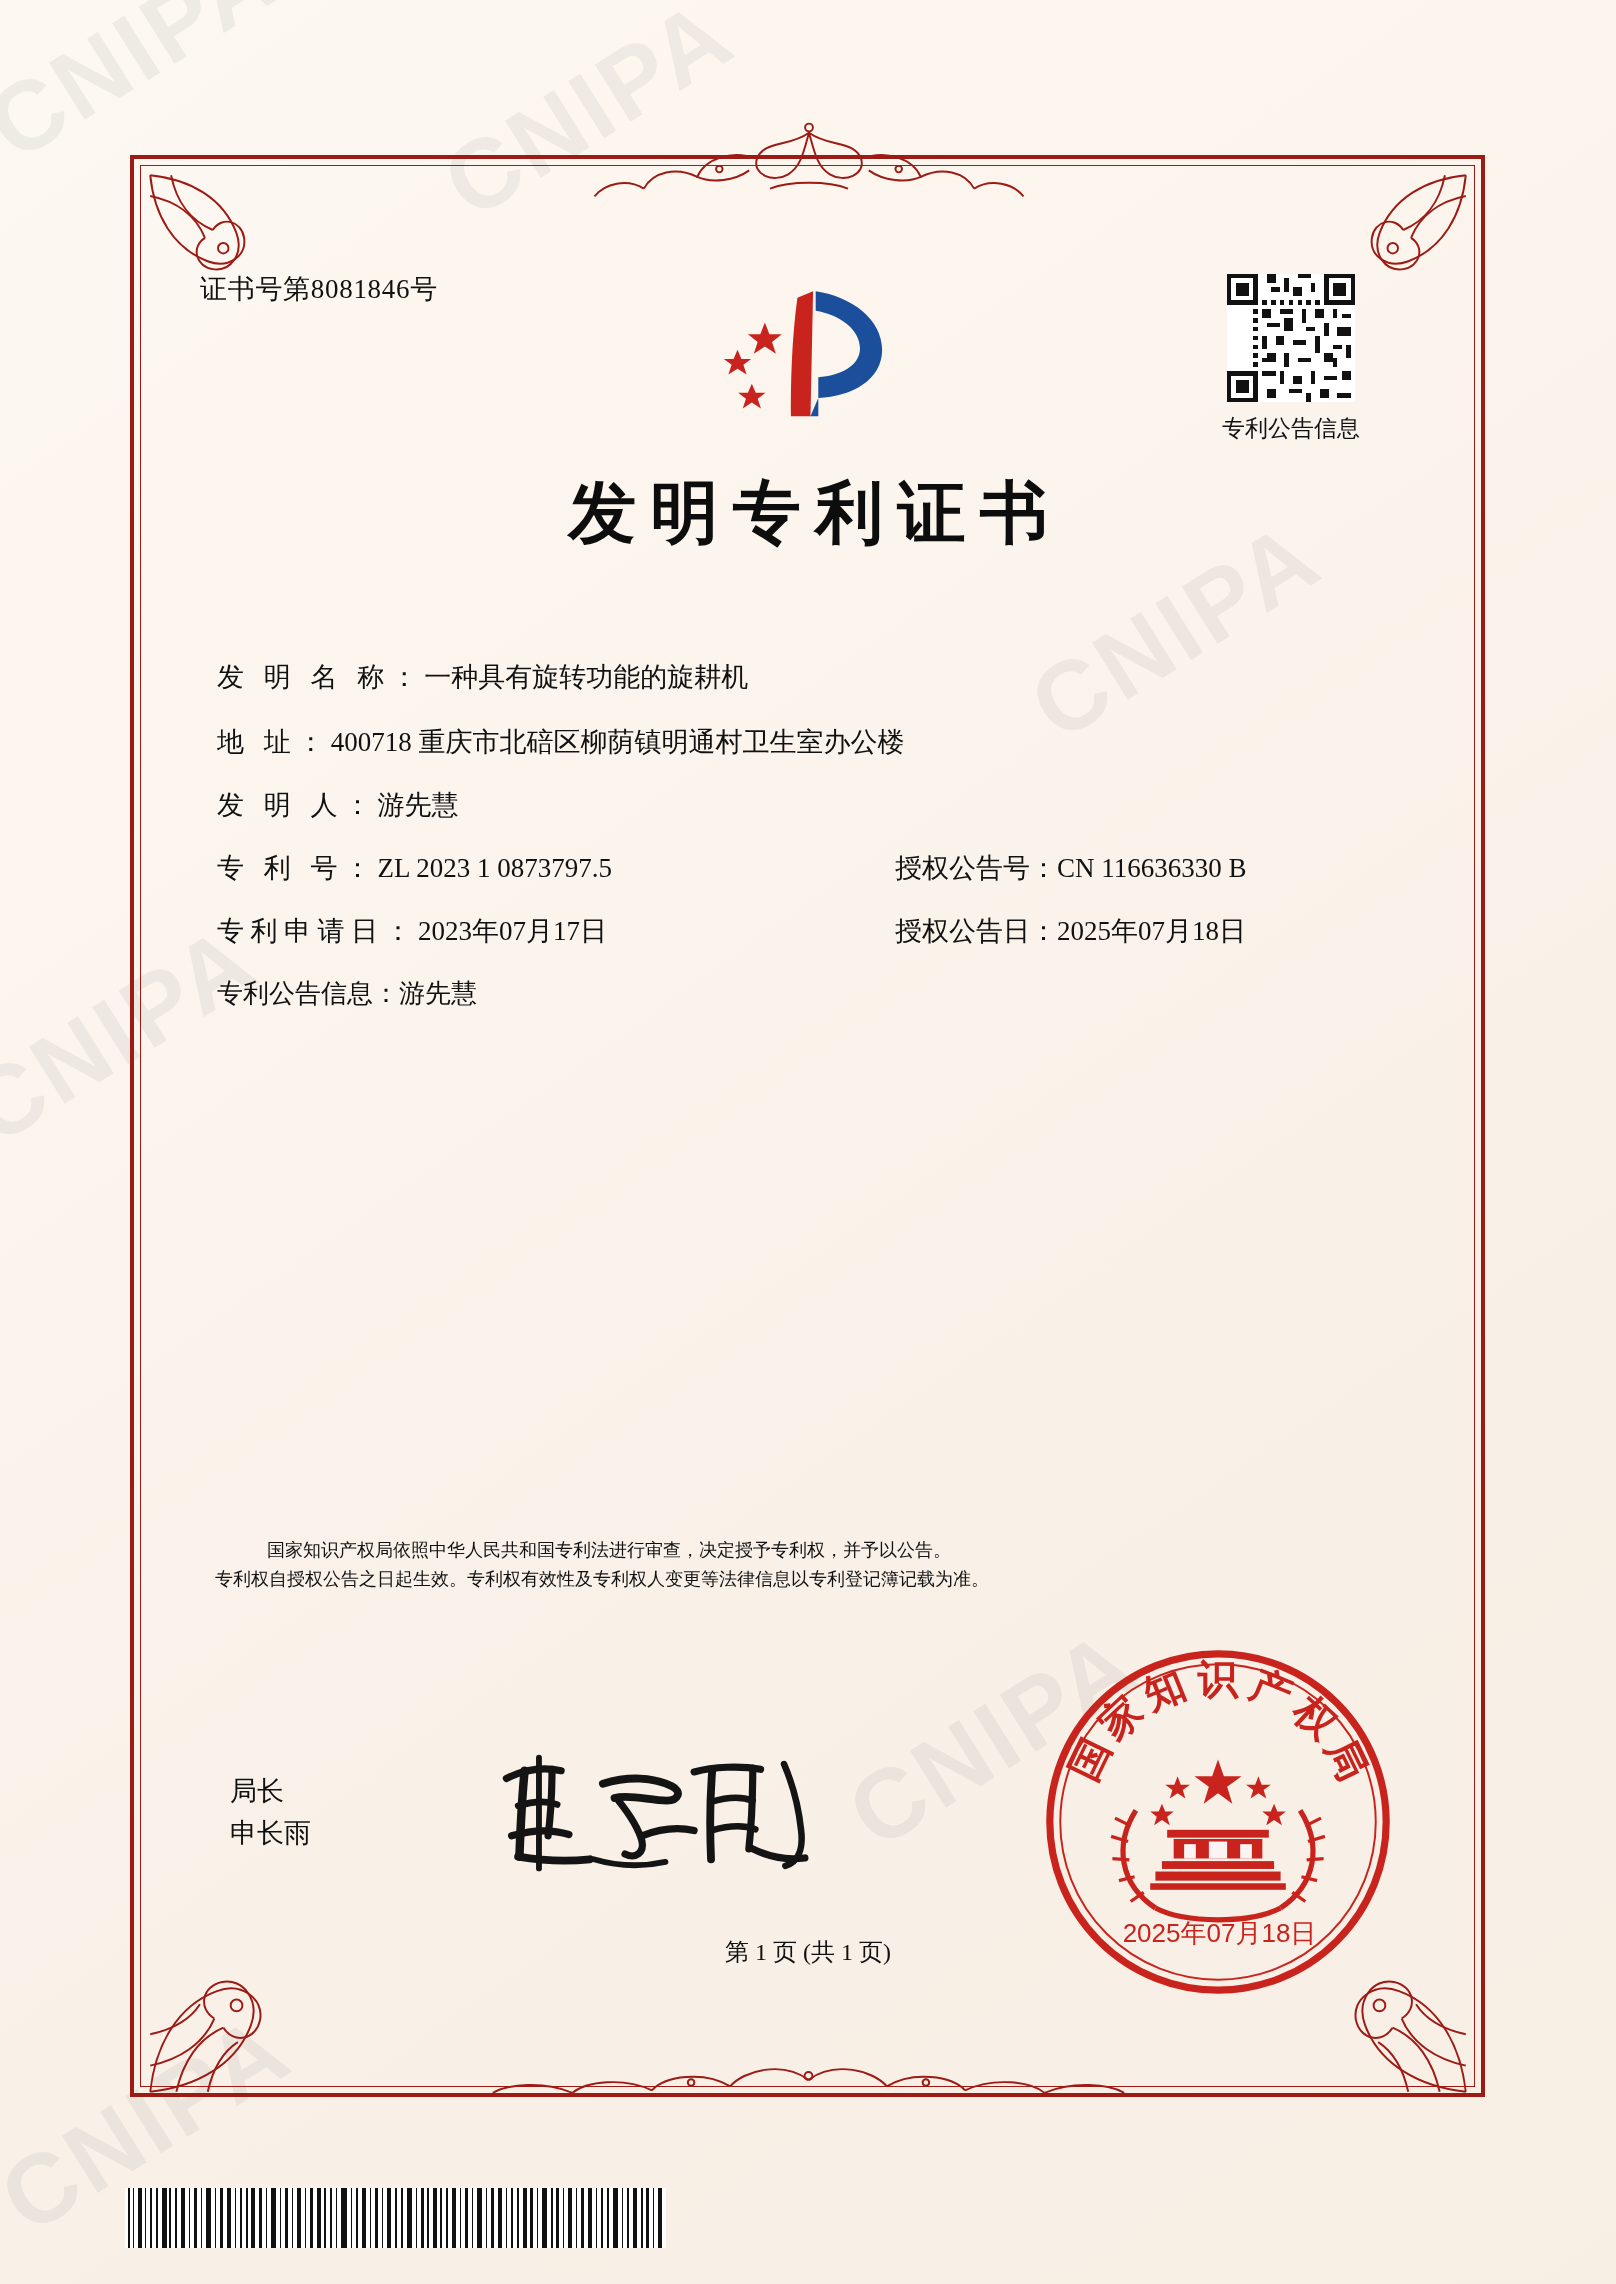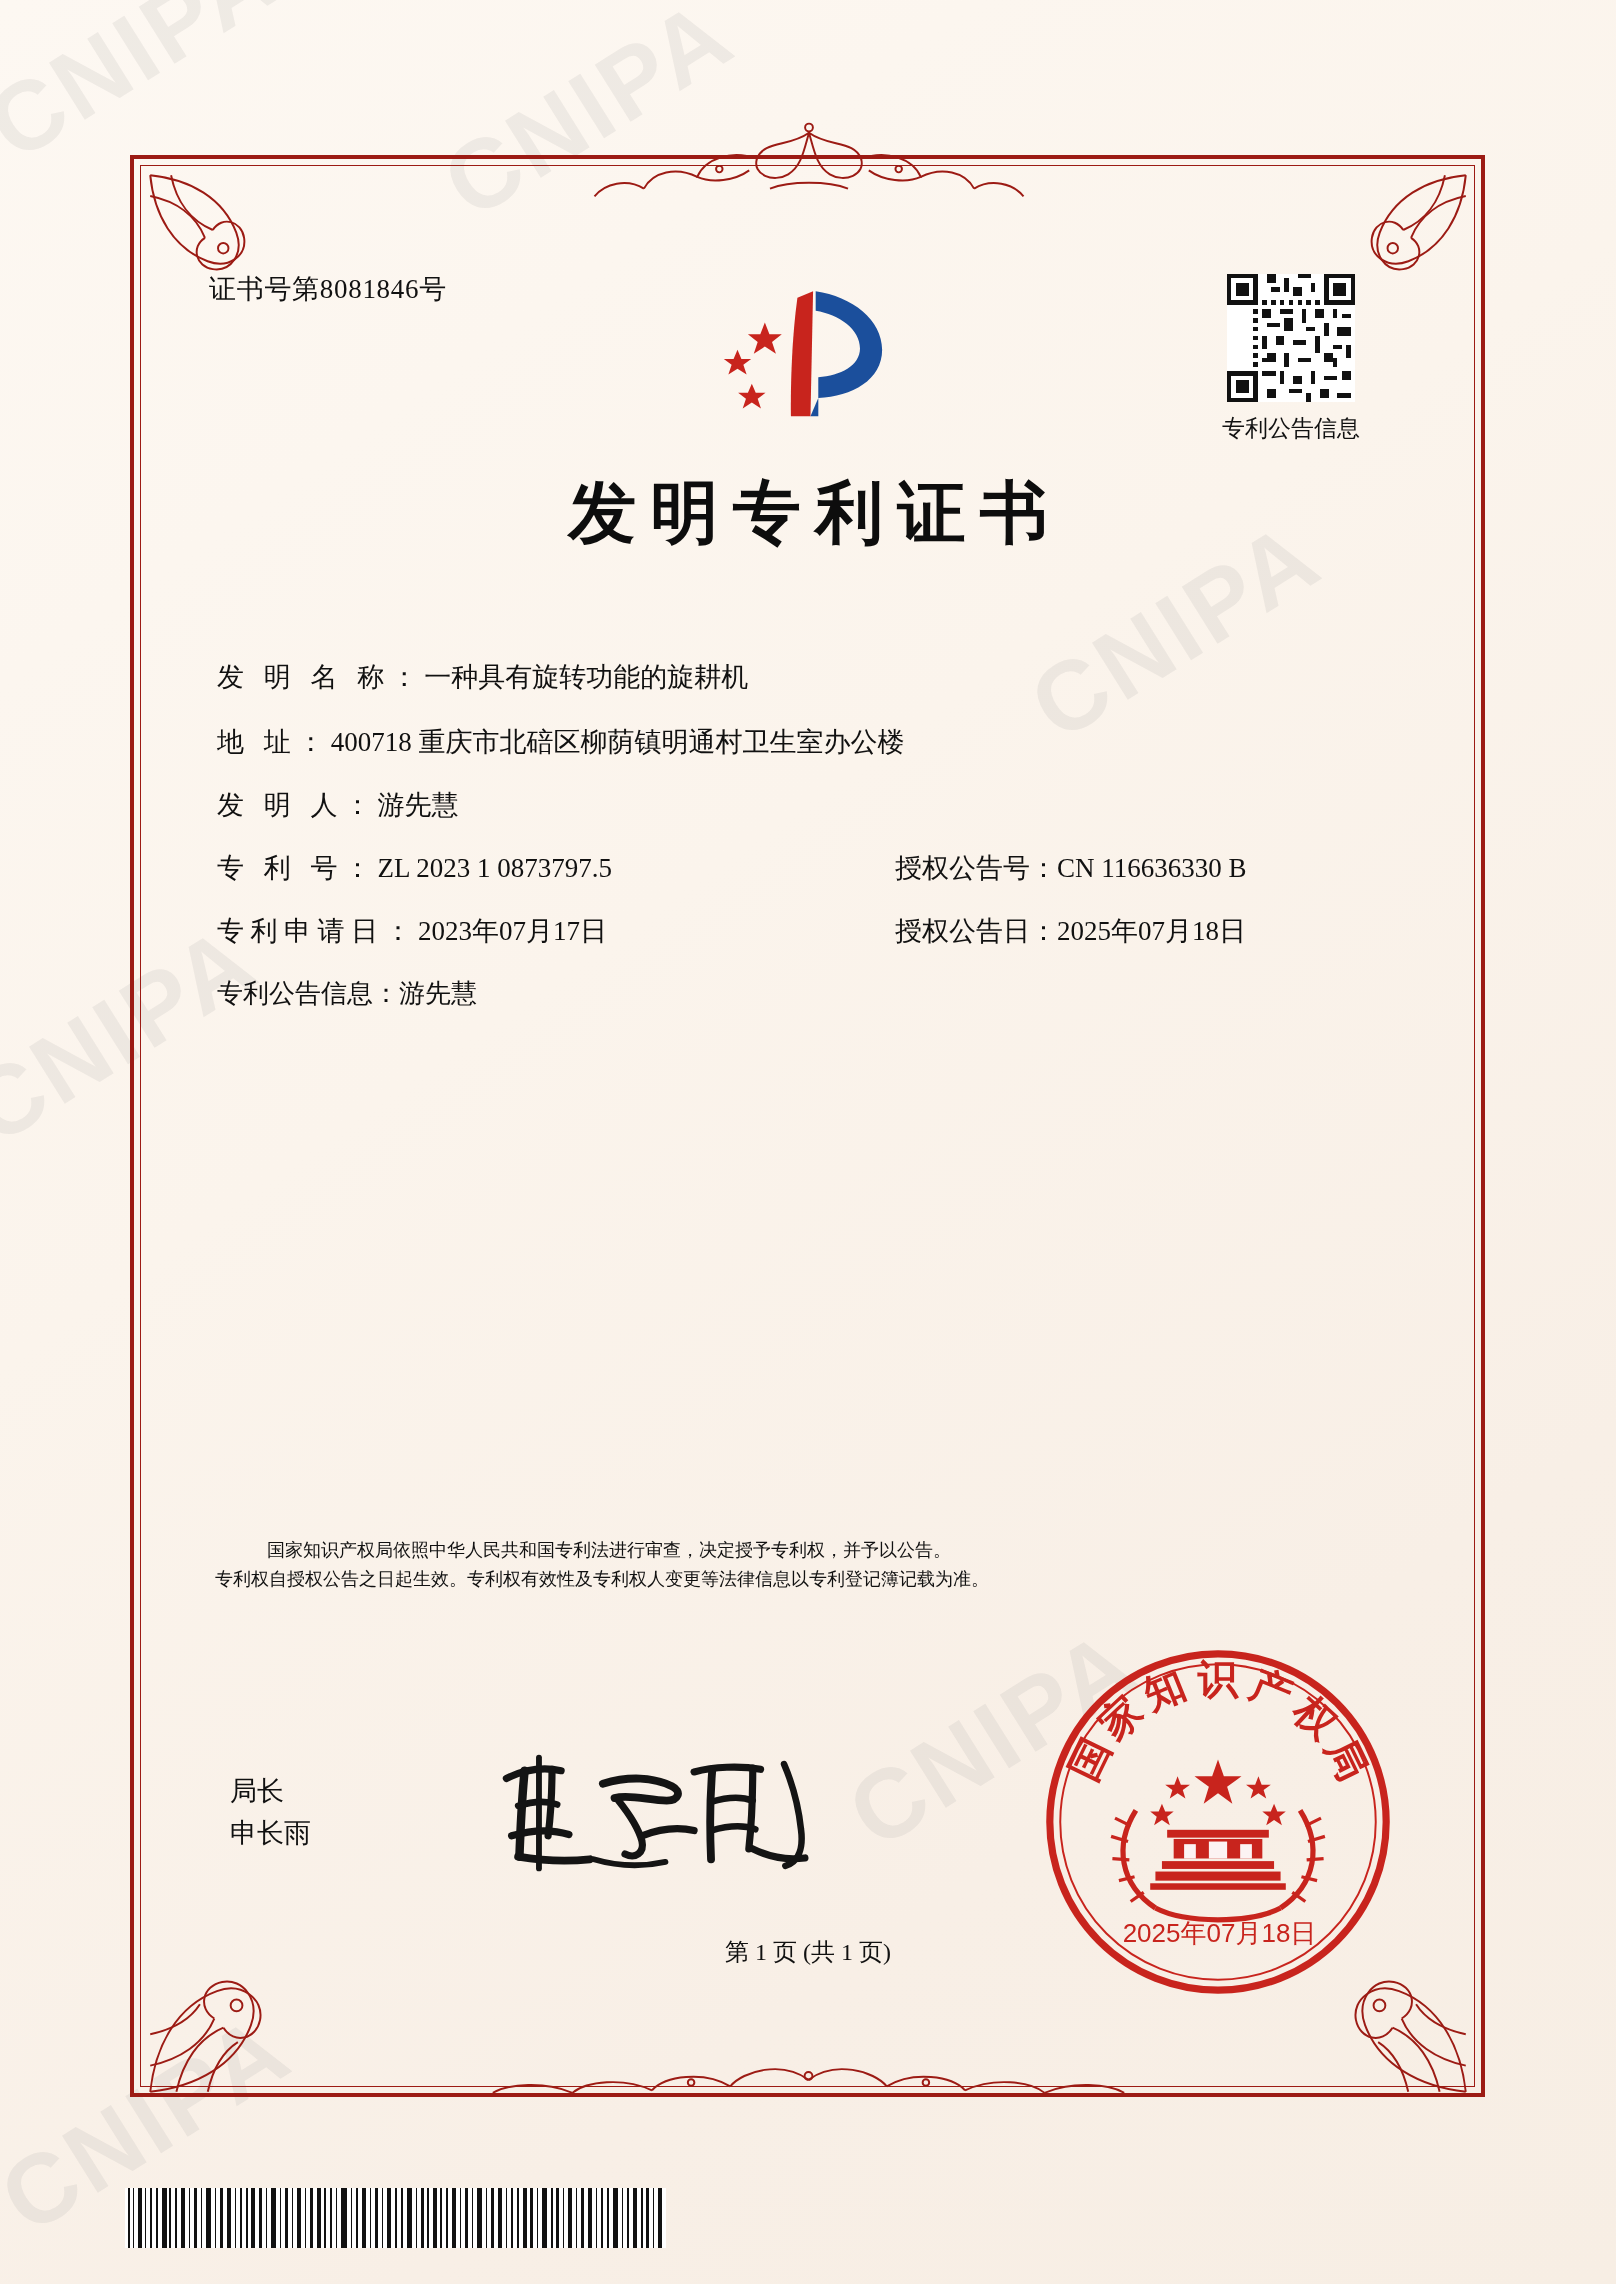--- a/index.html
+++ b/index.html
@@ -58,21 +58,21 @@
 
   
   .orn {
     position: absolute;
     pointer-events: none;
   }
 
   
   #cert-no {
     position: absolute;
-    left: 209px;
+    left: 200px;
     top: 271px;
     font-size: 27px;
     color: #111;
     letter-spacing: 0.7px;
     white-space: nowrap;
   }
 
   #emblem {
     position: absolute;
     left: 701px;

